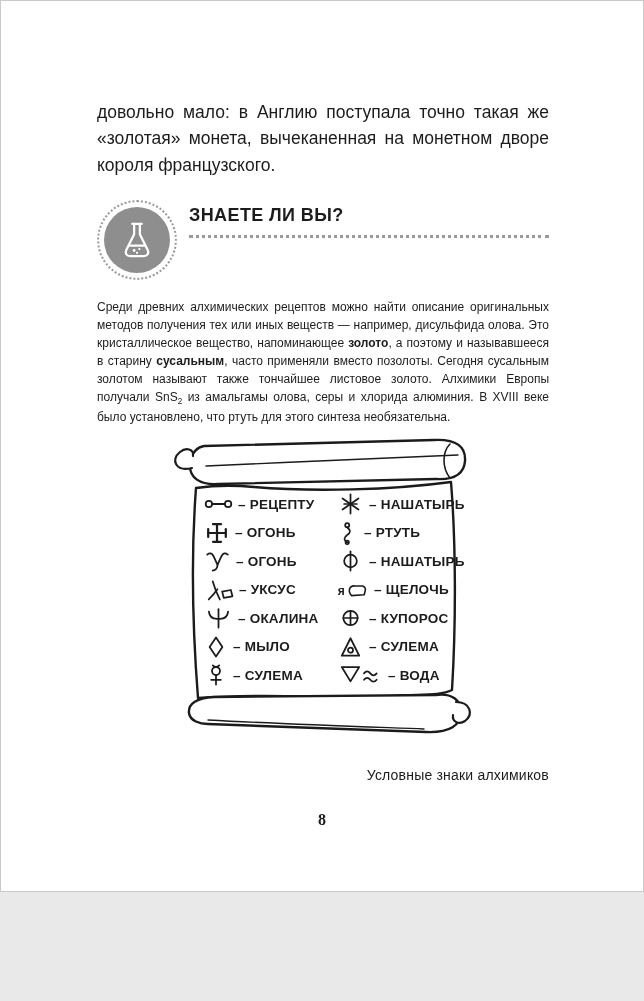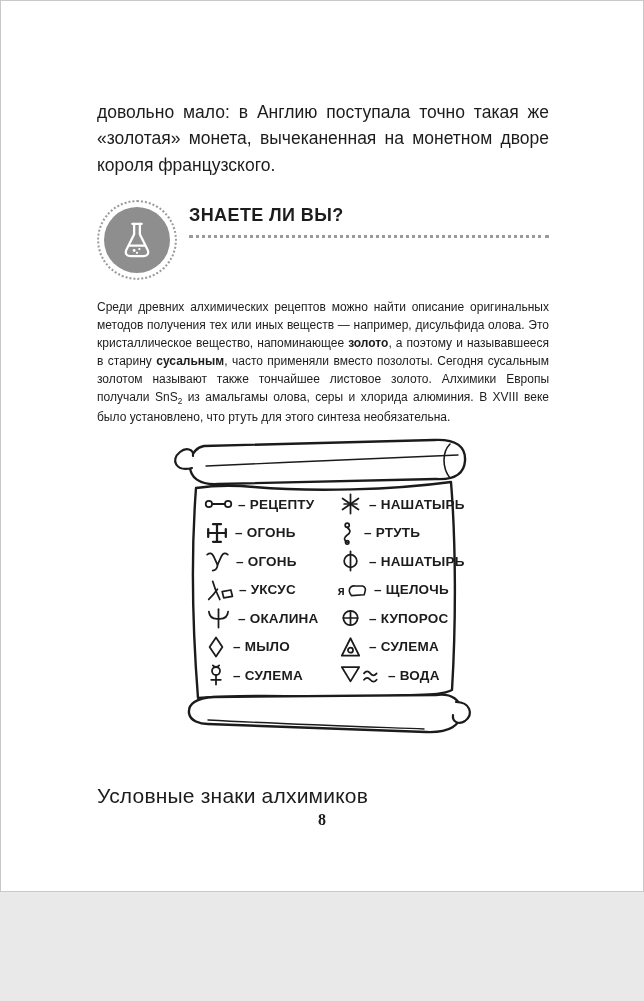--- a/index.html
+++ b/index.html
@@ -19,21 +19,21 @@
   .body-par{margin-top:18px;font-size:12px;line-height:1.5;text-align:justify}
   .body-par sub{font-size:.68em}
   .figure{margin:8px auto 0;width:322px;height:326px;position:relative}
   .scroll-bg{position:absolute;inset:0}
   .scroll-cols{position:absolute;left:42px;right:14px;top:58px;display:flex}
   .scroll-col{flex:1;min-width:0}
   .sym-row{display:flex;align-items:center;height:24px;margin-bottom:4.5px;
         font-weight:bold;font-size:13.5px;letter-spacing:.2px;white-space:nowrap}
   .sym-glyph{flex:0 0 auto}
   .sym-dash{margin:0 4px 0 5px}
-  .caption{text-align:left;font-size:21px;margin-top:24px;letter-spacing:.2px}
+  .caption{text-align:right;font-size:14px;margin-top:7px;letter-spacing:.2px}
   .pageno{position:absolute;bottom:62px;left:0;right:0;text-align:center;
         font-family:"Liberation Serif",serif;font-weight:bold;font-size:16px}
 </style>
 </head>
 <body>
 
 <svg width="0" height="0" style="position:absolute" aria-hidden="true">
   <defs>
     <g id="sym-arsenic" stroke="#1b1b1b" stroke-width="2.2" fill="none" stroke-linecap="round" stroke-linejoin="round">
       <circle cx="6" cy="15" r="4"></circle>

